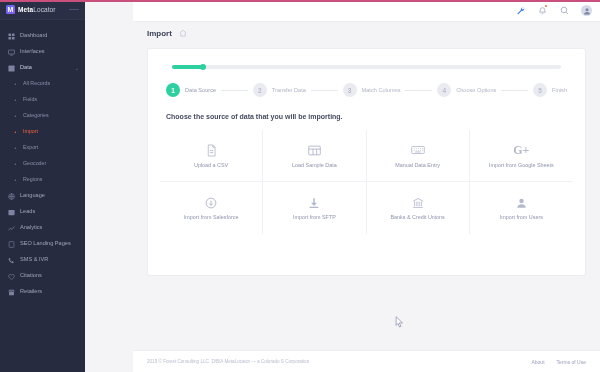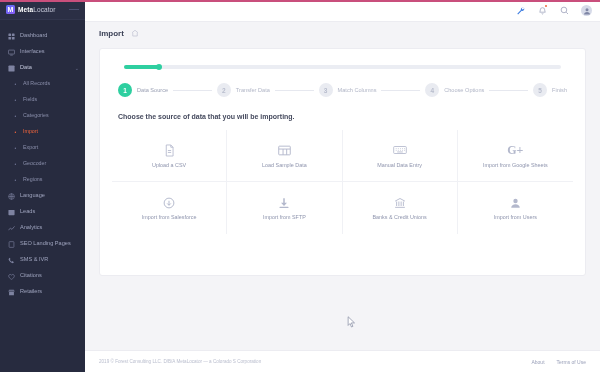--- a/index.html
+++ b/index.html
@@ -2,21 +2,21 @@
 <html><head>
 <meta charset="utf-8">
 <style>
   * { box-sizing: border-box; margin: 0; padding: 0; }
   html, body {
     width: 600px; height: 372px;
     font-family: "Liberation Sans", sans-serif;
     background: #f4f4f7;
     overflow: hidden;
   }
-  #app { position: relative; width: 600px; height: 372px; display: flex; }
+  #app { position: relative; width: 600px; height: 372px; display: flex; gap: 48px; }
 
   
   .accent-bar {
     position: absolute; top: 0; left: 0; right: 0; height: 2px;
     background: #c94f7c; z-index: 40;
   }
 
   
   .sidebar {
     width: 85px; height: 372px;

